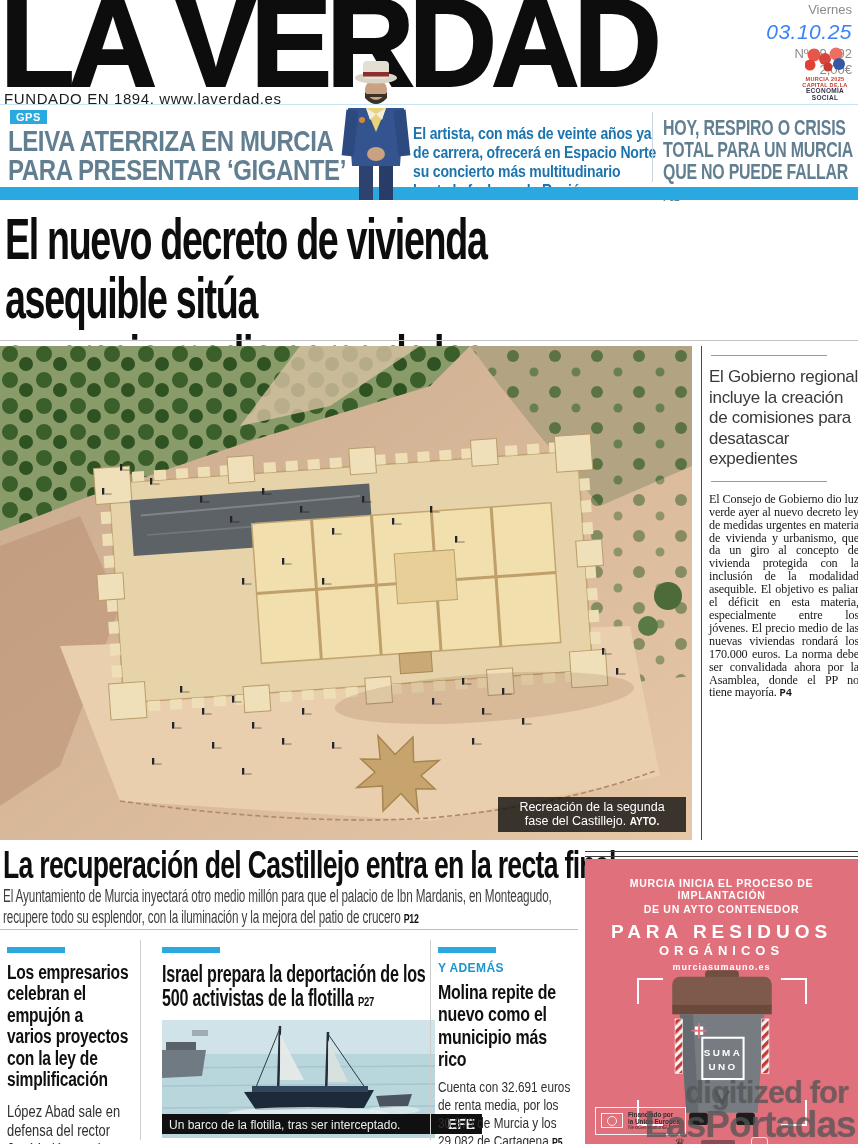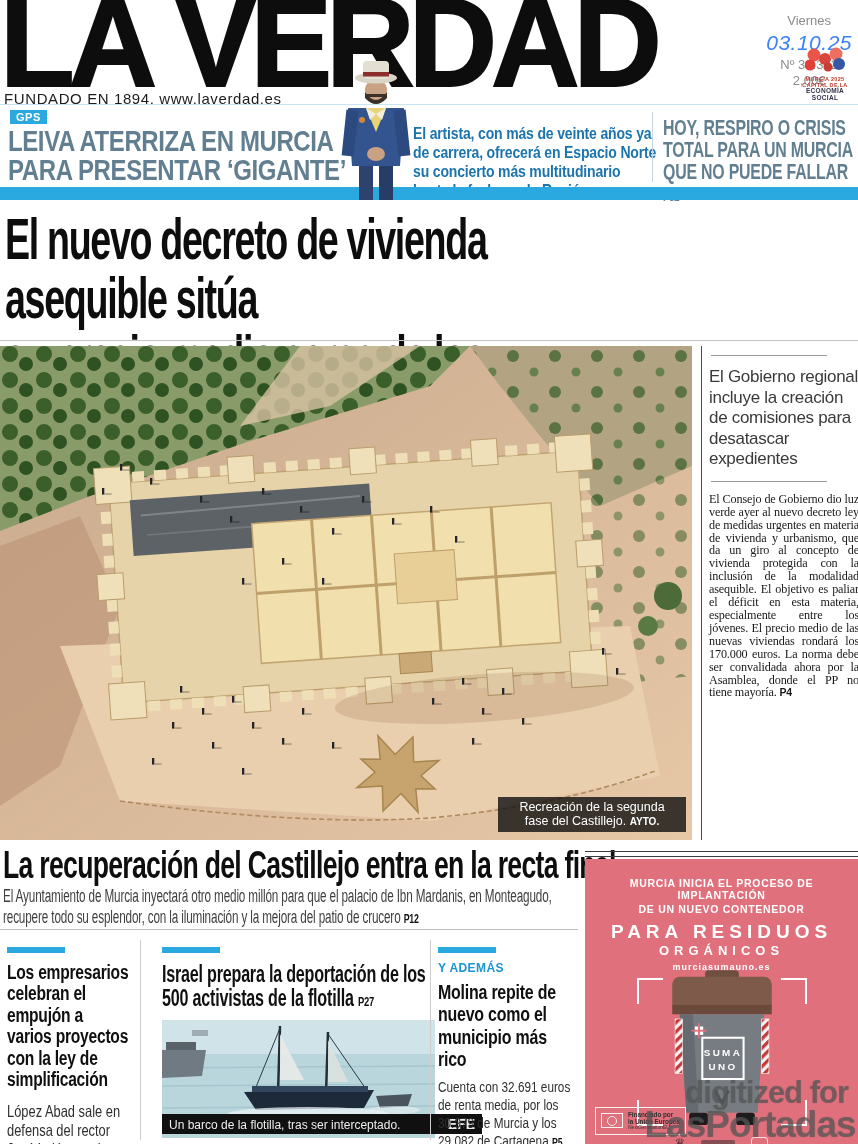--- a/index.html
+++ b/index.html
@@ -8,21 +8,21 @@
   .abs{position:absolute;}
   .nw{white-space:nowrap;}
   .pl{white-space:pre-line;}
   .cx{transform-origin:0 0;}
   .pg{font-weight:bold;}
 
   
   .mast-title{left:0;top:-20px;font-size:126px;font-weight:bold;letter-spacing:-6px;
               line-height:1;color:#0d0d0d;transform:scaleX(.97);-webkit-text-stroke:2px #0d0d0d;}
   .mast-tag{left:4px;top:90px;font-size:15px;letter-spacing:.6px;color:#1c1c1c;}
-  .mast-date{right:6px;top:13px;text-align:center;color:#8b8b8b;line-height:1.28;}
+  .mast-date{right:6px;top:2px;text-align:right;color:#8b8b8b;line-height:1.28;}
   .mast-date .d1{font-size:13px;}
   .mast-date .d2{font-size:21px;color:#3b82f6;letter-spacing:.5px;font-style:italic;}
   .mast-date .d3,.mast-date .d4{font-size:13px;}
   .mast-logo{right:2px;top:46px;width:62px;text-align:center;line-height:1.05;}
   .mast-logo .cap1{font-size:5.5px;font-weight:bold;color:#c0392b;letter-spacing:.3px;}
   .mast-logo .cap2{font-size:6.5px;font-weight:bold;color:#33334a;letter-spacing:.3px;}
 
   
   .top-rule{left:0;top:104px;width:858px;height:1px;background:#c7e4f3;}
   .gps{left:10px;top:110px;background:#2aa9e0;color:#fff;font-size:11px;font-weight:bold;
@@ -50,21 +50,21 @@
              font-size:12.5px;line-height:1.18;padding:3px 9px;text-align:center;max-width:170px;}
   .photo-cap .pg{font-size:10px;}
 
   
   .side-rule{left:701px;top:346px;width:1px;height:494px;background:#4a4a4a;}
   .sidebar{left:709px;top:344px;width:150px;}
   .sub{font-size:17px;line-height:1.21;color:#3a3a3a;letter-spacing:-.3px;}
   .side-sep{width:116px;border:0;border-top:1px solid #9a9a9a;margin:11px 0 11px 2px;}
   .side-body{font-family:"Liberation Serif",serif;font-size:12.2px;line-height:12.9px;
              text-align:justify;color:#191919;letter-spacing:-.15px;hyphens:auto;}
-  .side-body .pg{font-family:Liberation Sans, sans-serif;font-size:10.5px;}
+  .side-body .pg{font-family:Liberation Mono, monospace;font-size:10.5px;}
 
   
   .cast-h{left:3px;top:844px;font-size:38px;font-weight:bold;letter-spacing:-1px;
           color:#0e0e0e;transform:scaleX(.7);}
   .cast-dek{left:3px;top:886px;width:880px;font-size:18px;color:#3f3f3f;line-height:1.16;
             transform:scaleX(.65);letter-spacing:-.2px;}
   .cast-dek .pg{font-size:13.5px;color:#111;}
   .bot-rule{left:0;top:929px;width:578px;height:1px;background:#bdbdbd;}
   .vdiv{width:1px;background:#cdcdcd;top:940px;height:200px;}
 
@@ -366,21 +366,21 @@
     <div class="ademas">Y ADEMÁS</div>
     <div class="col-h">Molina repite de nuevo como el municipio más rico</div>
     <div class="col-b"><span>Cuenta con 32.691 euros de renta media, por los 30.979 de Murcia y los 29.082 de Cartagena </span><b class="pg">P5</b></div>
 
   </div>
 
   <div class="abs ad">
     <div class="ad-rules"></div>
     <div class="ad-pink">
       <div class="ad-l1">MURCIA INICIA EL PROCESO DE IMPLANTACIÓN</div>
-      <div class="ad-l2">DE UN NUEVO CONTENEDOR</div>
+      <div class="ad-l2">DE UN AYTO CONTENEDOR</div>
       <div class="ad-l3">PARA RESIDUOS</div>
       <div class="ad-l4">ORGÁNICOS</div>
       <div class="ad-url">murciasumauno.es</div>
       <div class="bin-area">
         <div class="corner c-tl"></div>
         <div class="corner c-tr"></div>
         <div class="corner c-bl"></div>
         <div class="corner c-br"></div>
         <svg width="122" height="158" viewBox="0 0 130 168">
           <defs>

